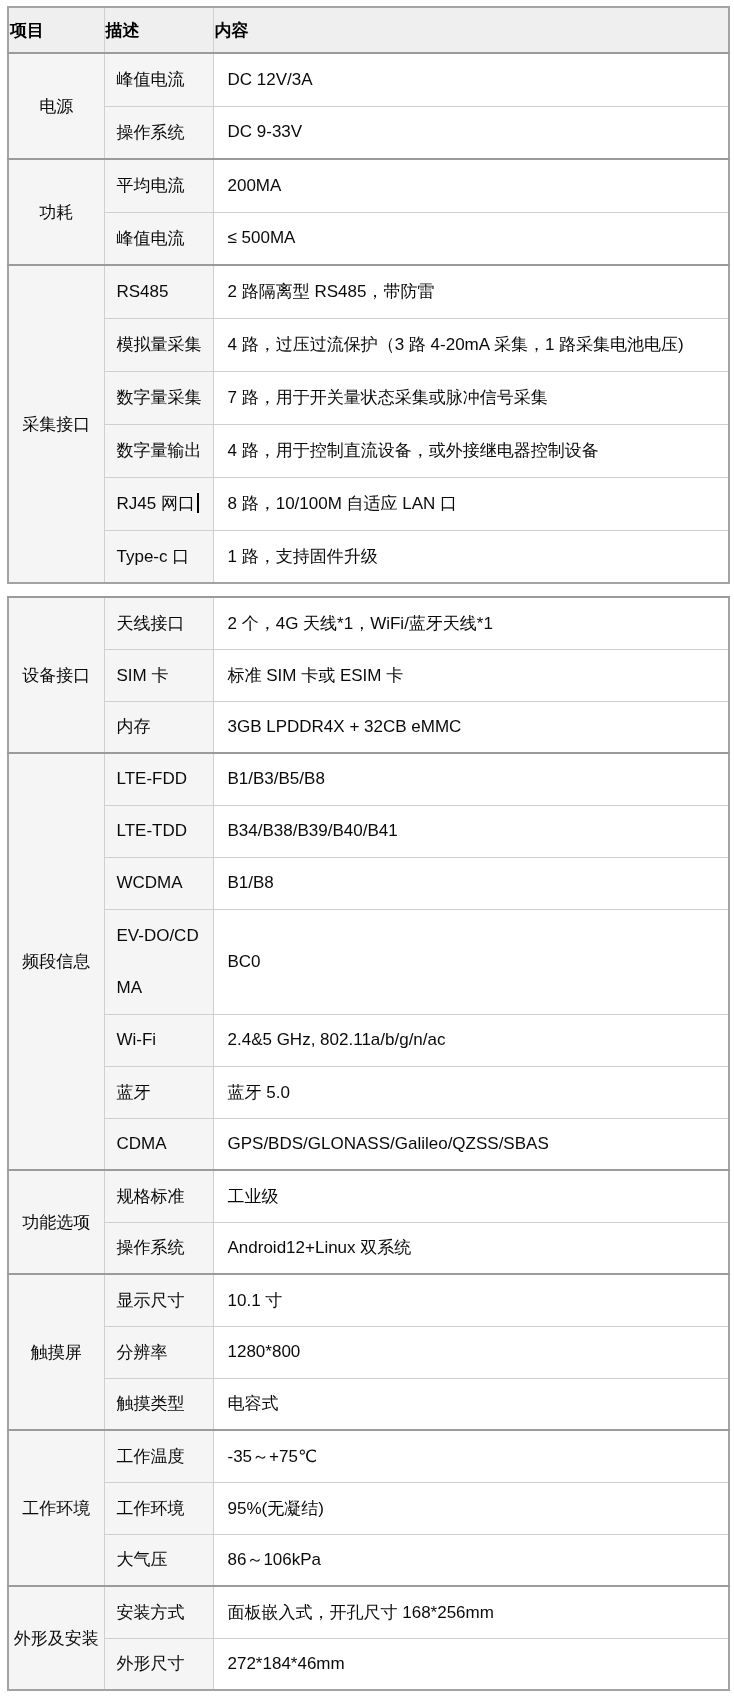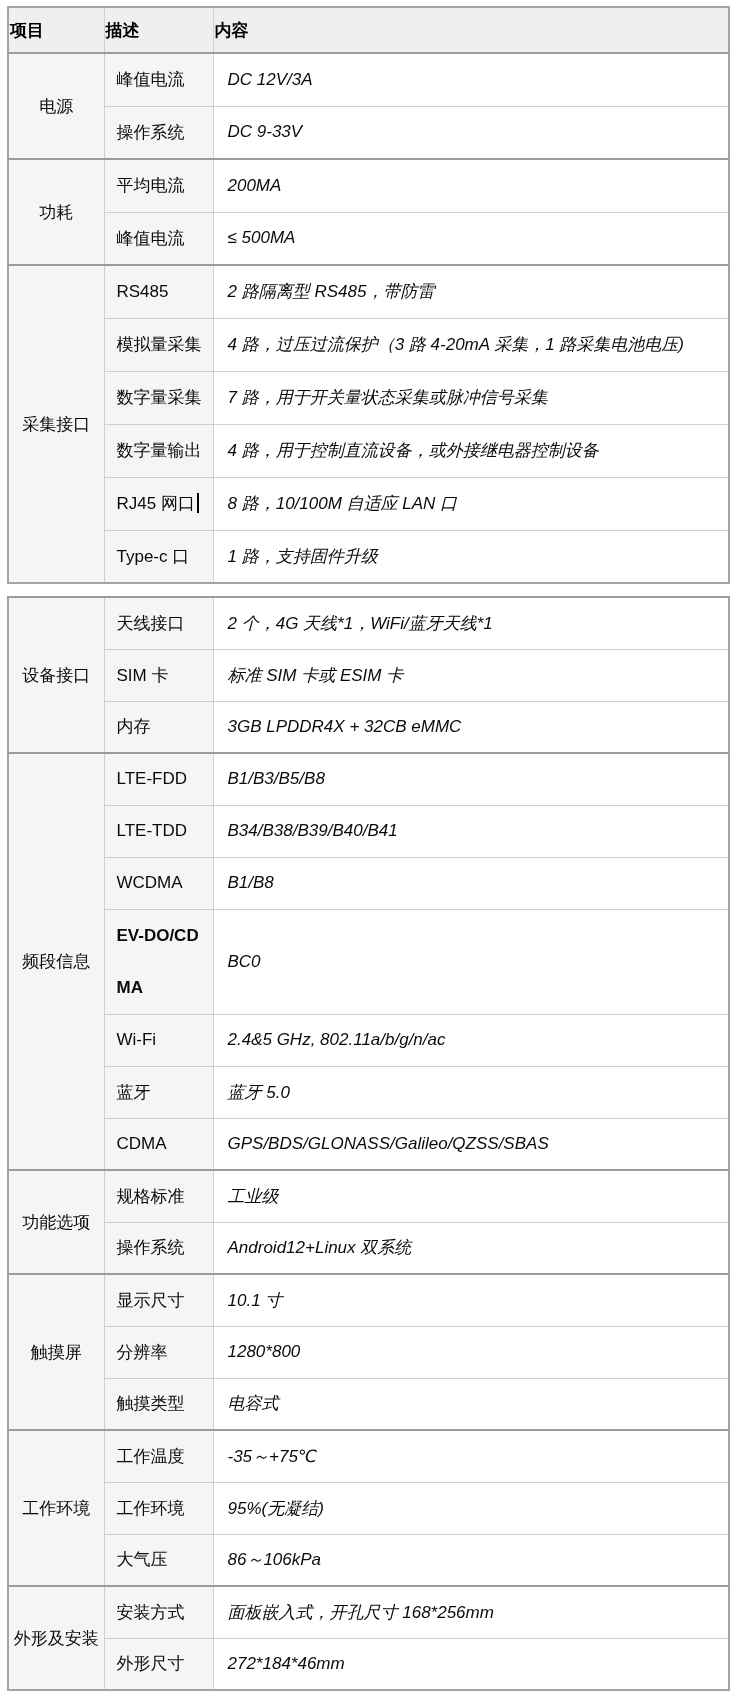--- a/index.html
+++ b/index.html
@@ -23,22 +23,22 @@
   thead th{
     height:42px;background:var(--header-shade);font-weight:bold;color:#000;
     text-align:left;border-bottom:2px solid var(--section-grid);
   }
   #spec-table-upper tbody tr{height:53px;}
   #spec-table-lower tbody tr{height:52px;}
   tbody tr.tall{height:104px;}
   tbody tr.sec-start td{border-top:2px solid var(--section-grid);}
   td.item{background:var(--cell-shade);text-align:center;padding:0 2px;}
   td.desc{background:var(--cell-shade);padding:0 4px 0 12px;white-space:nowrap;}
-  td.desc.wrapall{white-space:normal;word-break:break-all;line-height:52px;font-weight:bold;}
-  td.content{background:#ffffff;padding:0 6px 0 14px;white-space:nowrap;font-style:italic;}
+  td.desc.wrapall{white-space:normal;word-break:break-all;line-height:52px;}
+  td.content{background:#ffffff;padding:0 6px 0 14px;white-space:nowrap;}
   .caret{
     display:inline-block;width:2px;height:20px;background:#000;
     margin-left:2px;vertical-align:-4px;
   }
 </style>
 </head>
 <body>
 
 <div class="page">
 

